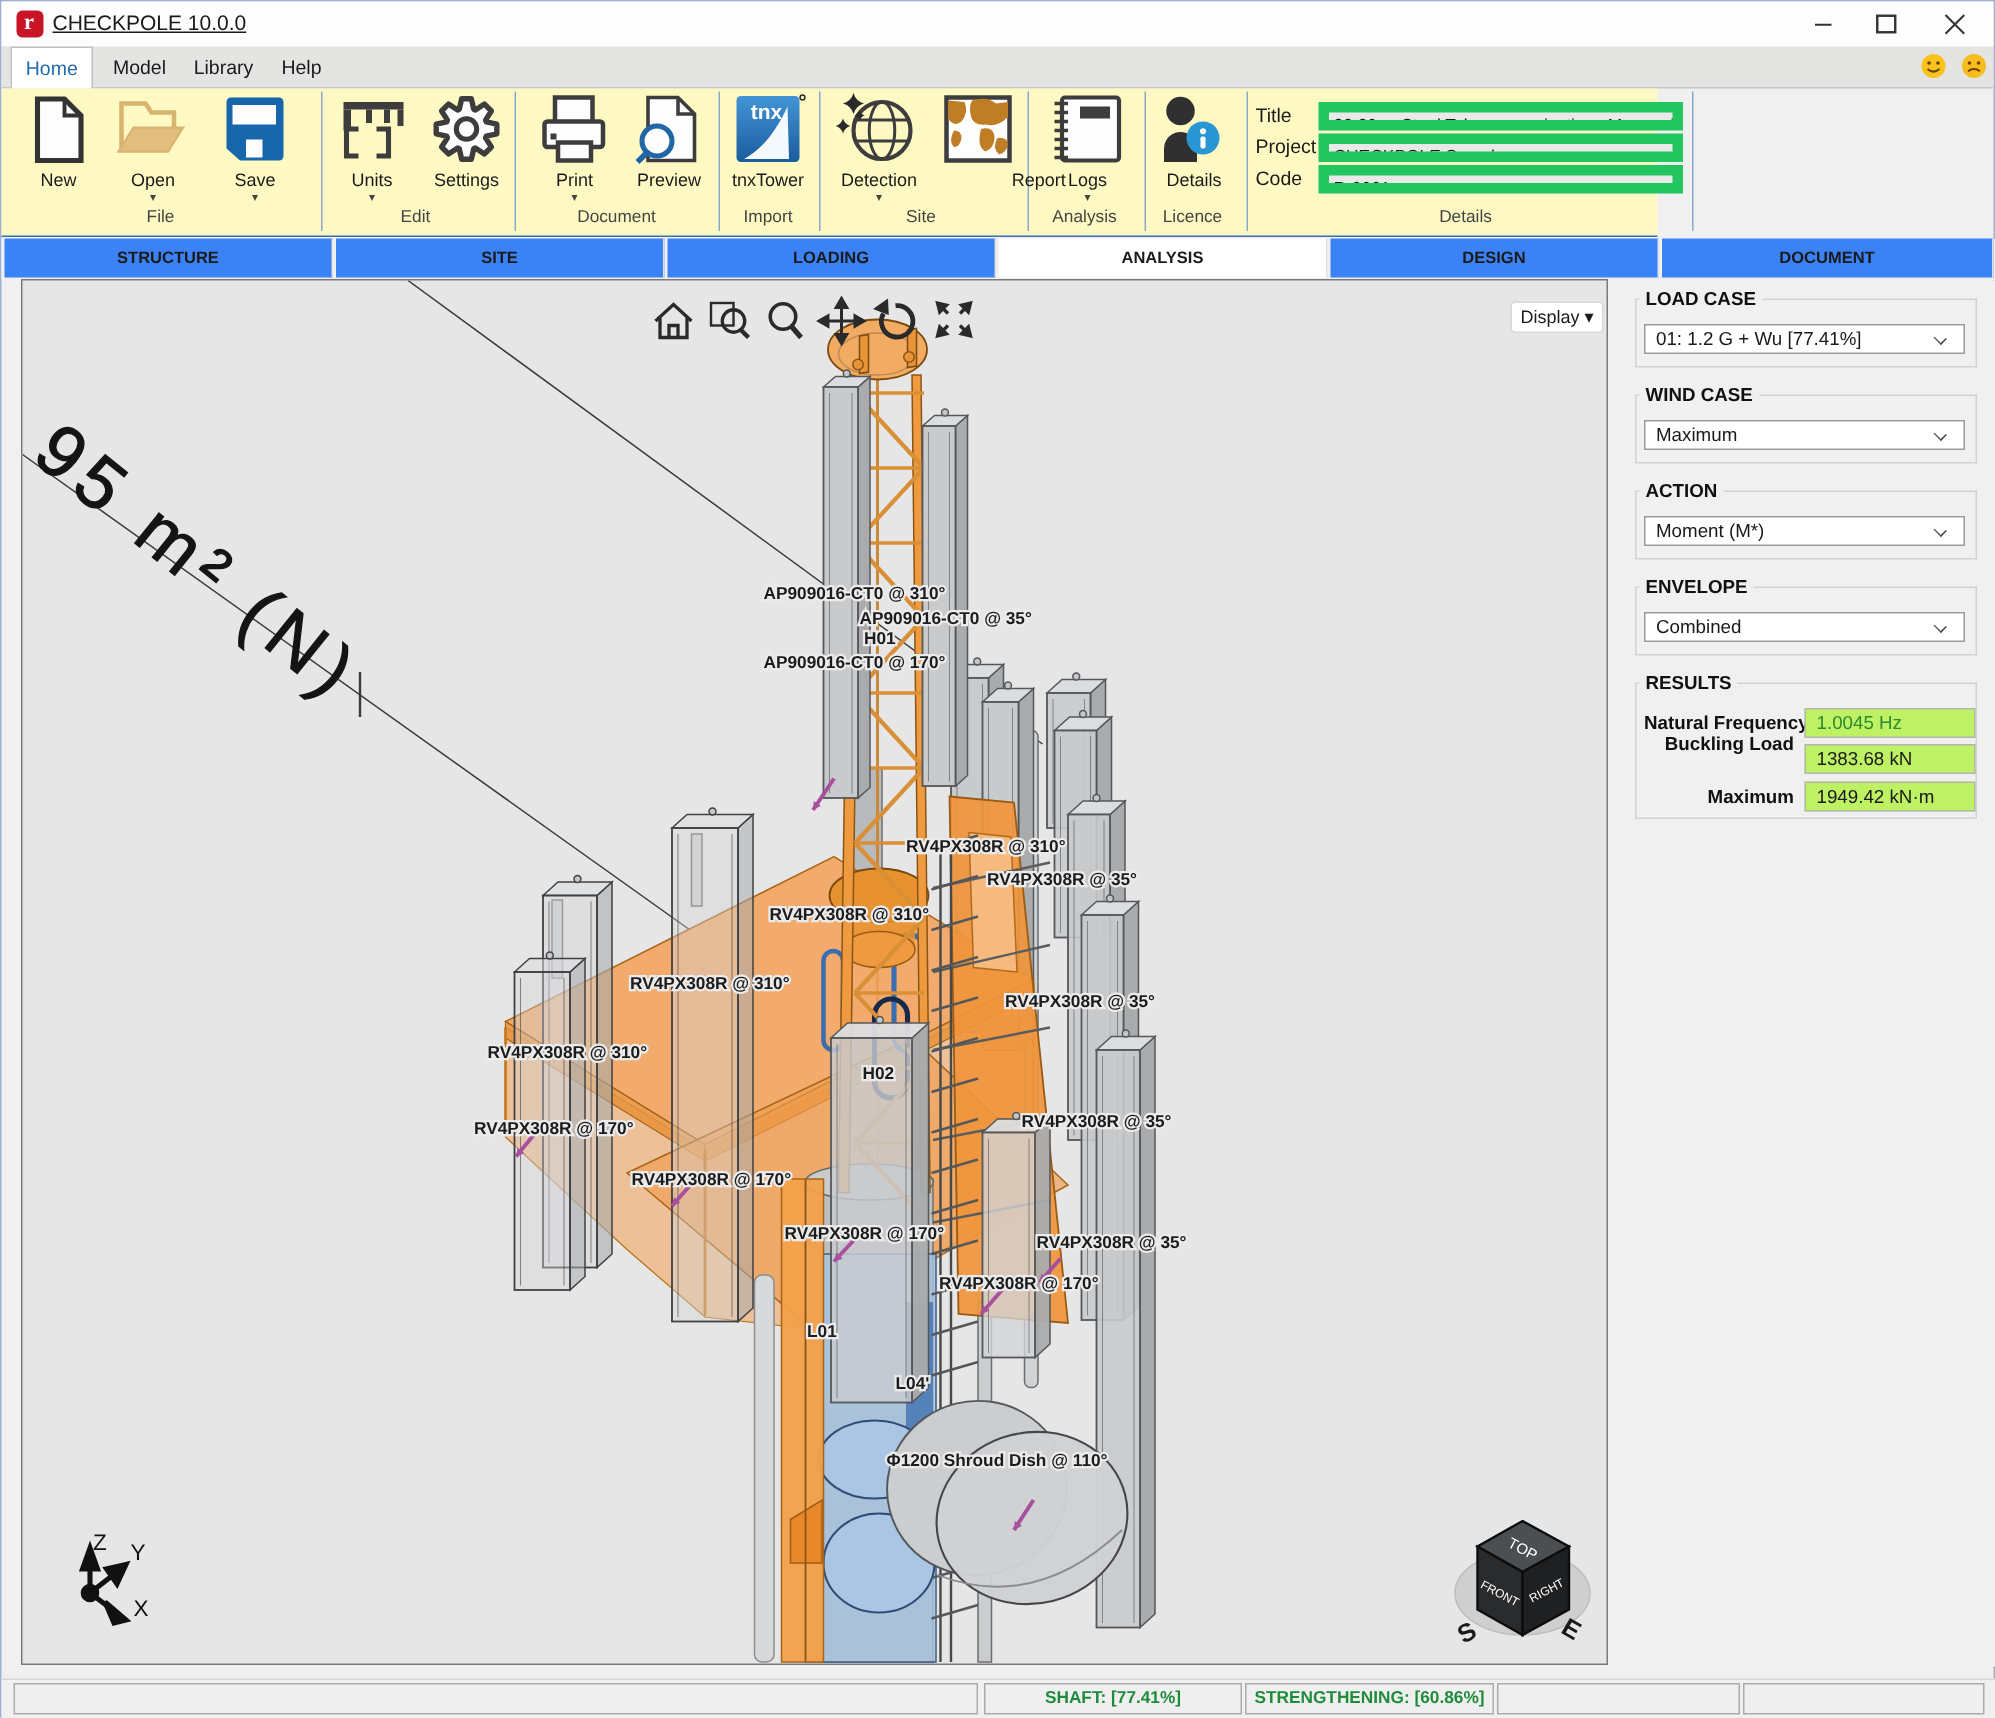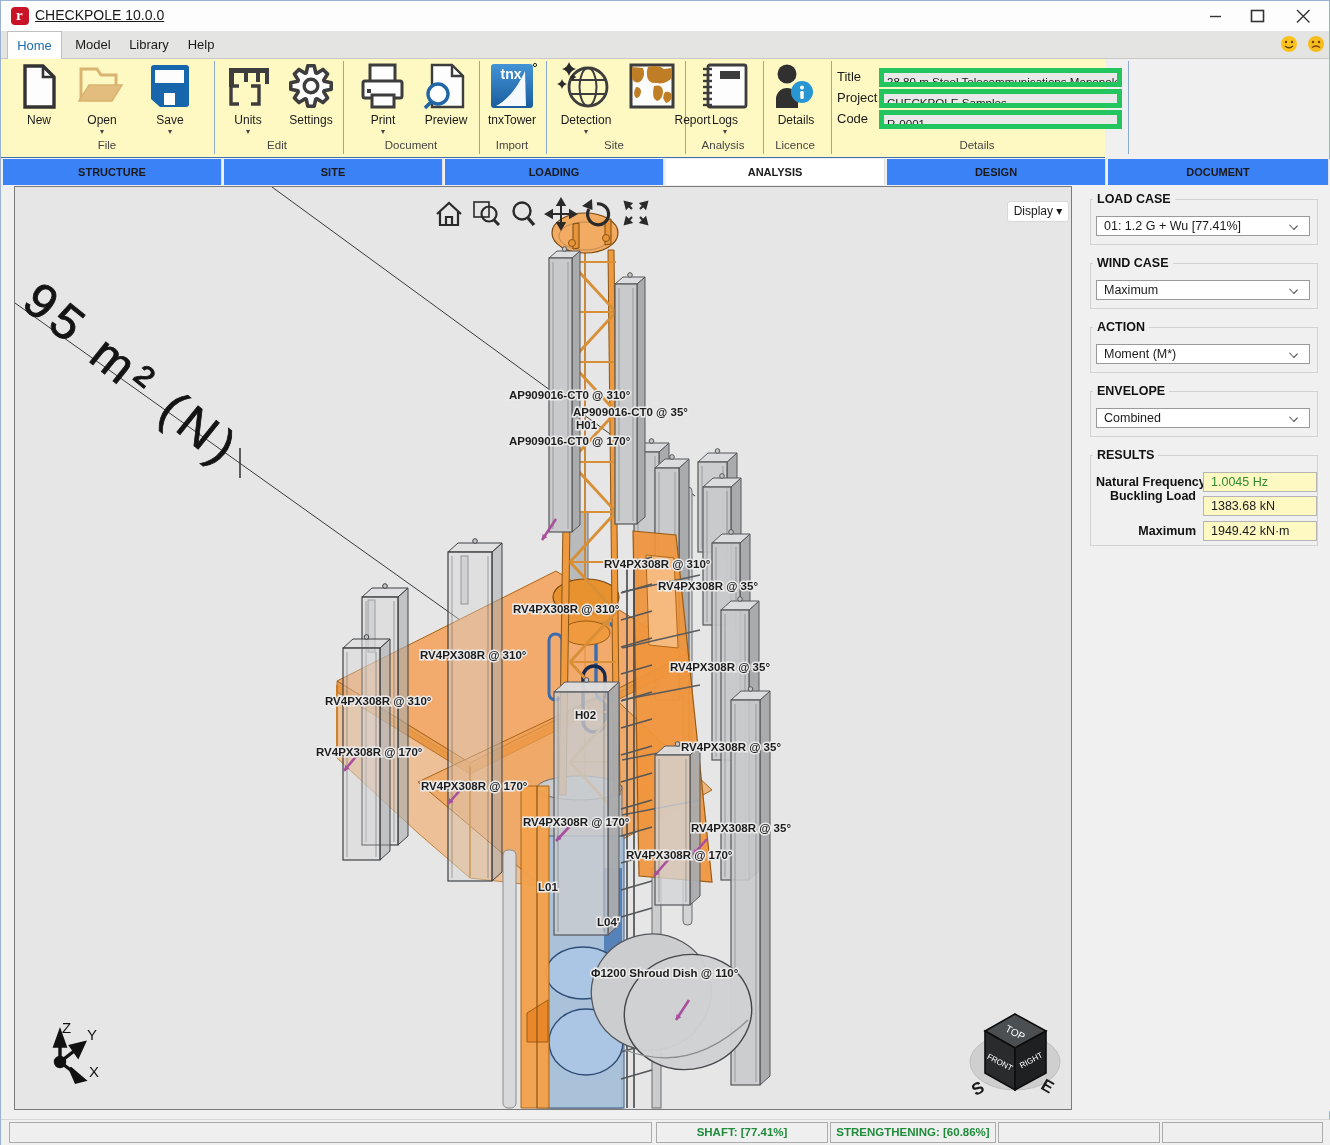--- a/index.html
+++ b/index.html
@@ -15,36 +15,36 @@
 .menutab { position:absolute; top:0; height:28px; font-size:13px; color:#1a1a1a; text-align:center; line-height:27px; }
 #menuHome { left:6px; width:55px; background:#fff; border:1px solid #c0c0c0; border-bottom:none; color:#1f6cb0; }
 
 #ribbon { position:absolute; left:0; top:58px; width:1104px; height:99px; background:#fef9c3; border-bottom:1px solid #3d6eb5; }
 .rgroup-sep { position:absolute; top:2px; height:93px; width:1px; background:#8aa9cf; }
 .rlabel { position:absolute; top:80px; font-size:11.5px; color:#444; width:120px; text-align:center; }
 .riconlbl { position:absolute; top:54px; font-size:12px; color:#1a1a1a; text-align:center; width:90px; }
 .rcaret { position:absolute; top:68px; font-size:8px; color:#444; text-align:center; width:90px; }
 
 .dlabel { position:absolute; font-size:13px; color:#1a1a1a; }
-.dfield { position:absolute; left:878px; width:243px; height:19px; background:#e9e9e9; border:5px solid #22c55e; font-size:11.6px; color:#1a1a1a; padding:2px 3px 0 3px; white-space:nowrap; overflow:hidden; }
+.dfield { position:absolute; left:878px; width:243px; height:19px; background:#e9e9e9; border:7px solid #22c55e; font-size:11.6px; color:#1a1a1a; padding:2px 3px 0 3px; white-space:nowrap; overflow:hidden; }
 
 #tabstrip { position:absolute; left:0; top:158px; width:1330px; height:28px; background:#f0f0f0; }
 .doctab { position:absolute; top:0px; height:26px; background:#3b82f6; border-right:1px solid #e0e0e0; text-align:center; font-size:11px; font-weight:bold; color:#1a1a1a; line-height:26px; }
 .doctab.sel { background:#ffffff; }
 
 #viewport { position:absolute; left:13px; top:185px; width:1058px; height:924px; background:#e6e6e6; border:1px solid #7a7a7a; }
 #displaybtn { position:absolute; left:992px; top:14px; width:62px; height:21px; background:#ffffff; border:1px solid #d8d8d8; border-radius:3px; font-size:12px; color:#1a1a1a; text-align:center; line-height:19px; }
 
 #sidebar { position:absolute; left:1080px; top:186px; width:250px; height:924px; background:#f0f0f0; }
 .gbox { position:absolute; left:9px; width:228px; border:1px solid #d2d2d2; background:#f0f0f0; }
 .glegend { position:absolute; left:2px; top:-8px; background:#f0f0f0; padding:0 4px; font-size:12.5px; font-weight:bold; color:#111; white-space:nowrap; }
 .gselect { position:absolute; left:5px; top:16px; width:214px; height:20px; background:#fff; border:1px solid #9a9a9a; font-size:12.5px; color:#1a1a1a; padding:2px 0 0 7px; }
 .gchev { position:absolute; right:12px; top:5px; width:7px; height:7px; border-right:1.4px solid #444; border-bottom:1.4px solid #444; transform:rotate(45deg) scale(1,0.8); }
 .rrow-lbl { position:absolute; font-size:12.5px; font-weight:bold; color:#111; text-align:right; width:100px; white-space:nowrap; }
-.rrow-field { position:absolute; left:112px; width:114px; height:20px; background:#fef9c3; border:1px solid #b5b5b5; font-size:12.5px; padding:2px 0 0 7px; }
+.rrow-field { position:absolute; left:112px; width:114px; height:20px; background:#bef264; border:1px solid #b5b5b5; font-size:12.5px; padding:2px 0 0 7px; }
 
 #statusbar { position:absolute; left:0; top:1118px; width:1330px; height:27px; background:#f0f0f0; border-top:1px solid #d5d5d5; }
 .sseg { position:absolute; top:2px; height:21px; background:#efefef; border:1px solid #ababab; font-size:11.5px; font-weight:bold; color:#1f8c3b; text-align:center; line-height:19px; }
 </style>
 </head>
 <body>
 <div id="win">
 
   <div id="titlebar">
     <div id="appicon">

